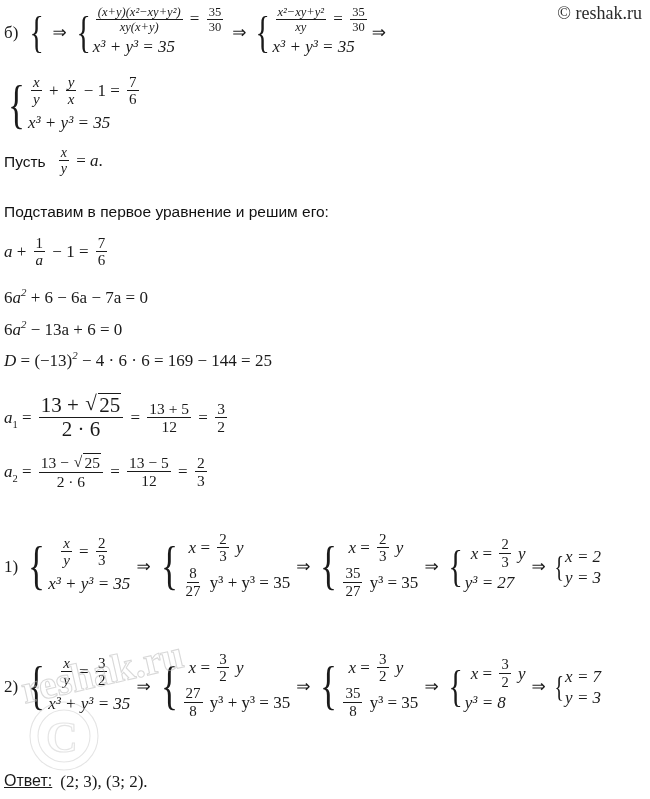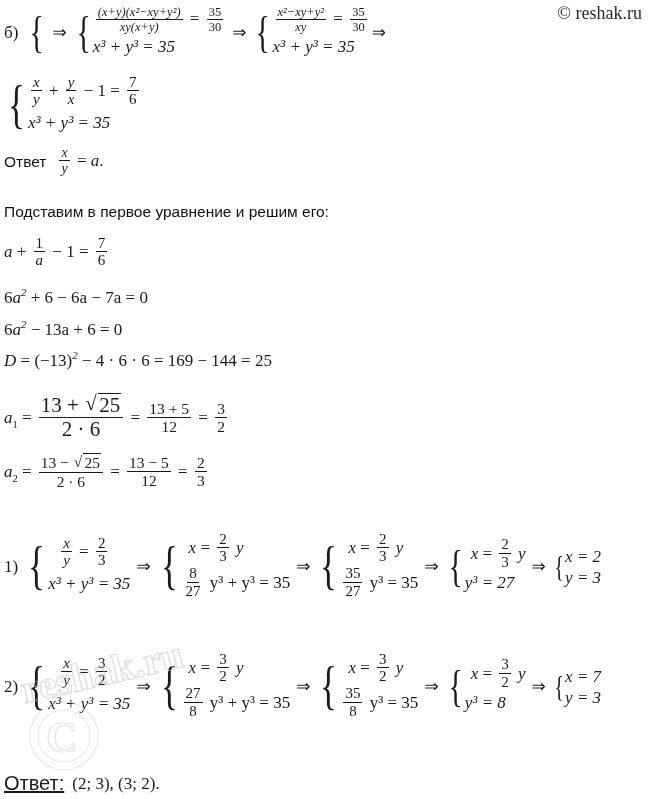--- a/index.html
+++ b/index.html
@@ -140,21 +140,21 @@
   .ru {
     font-family: "Liberation Sans", sans-serif;
     font-size: 15.5px;
     color: #111;
     white-space: nowrap;
   }
 
   .answer-label {
     text-decoration: underline;
     font-family: "Liberation Sans", sans-serif;
-    font-size: 20px;
+    font-size: 16px;
   }
 
   
   .wm-corner {
     position: absolute;
     right: 8px;
     top: 3px;
     font-family: "Liberation Serif", serif;
     font-size: 18px;
     color: #2b2b2b;
@@ -264,21 +264,21 @@
           <span class="fr-n num">7</span>
           <span class="fr-d num">6</span>
         </span>
       </span>
       <span class="r math">x³ + y³ = 35</span>
     </span>
   </span>
 </div>
 
 <div class="blk rowflex" style="left:4px; top:146px;">
-  <span class="ru">Ответ</span>
+  <span class="ru">Пусть</span>
   <span class="math" style="margin-left:10px;">
     <span class="frac" style="font-size:14px;">
       <span class="fr-n">x</span>
       <span class="fr-d">y</span>
     </span>
     <span class="up">=</span>
     <span>a</span><span class="up">.</span>
   </span>
 </div>
 

